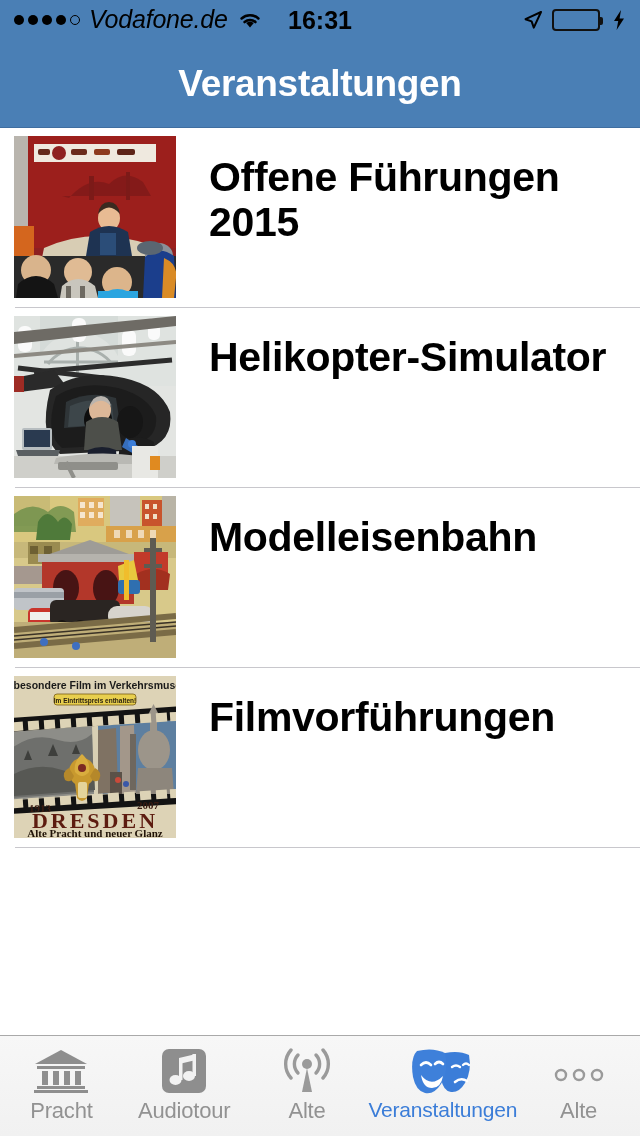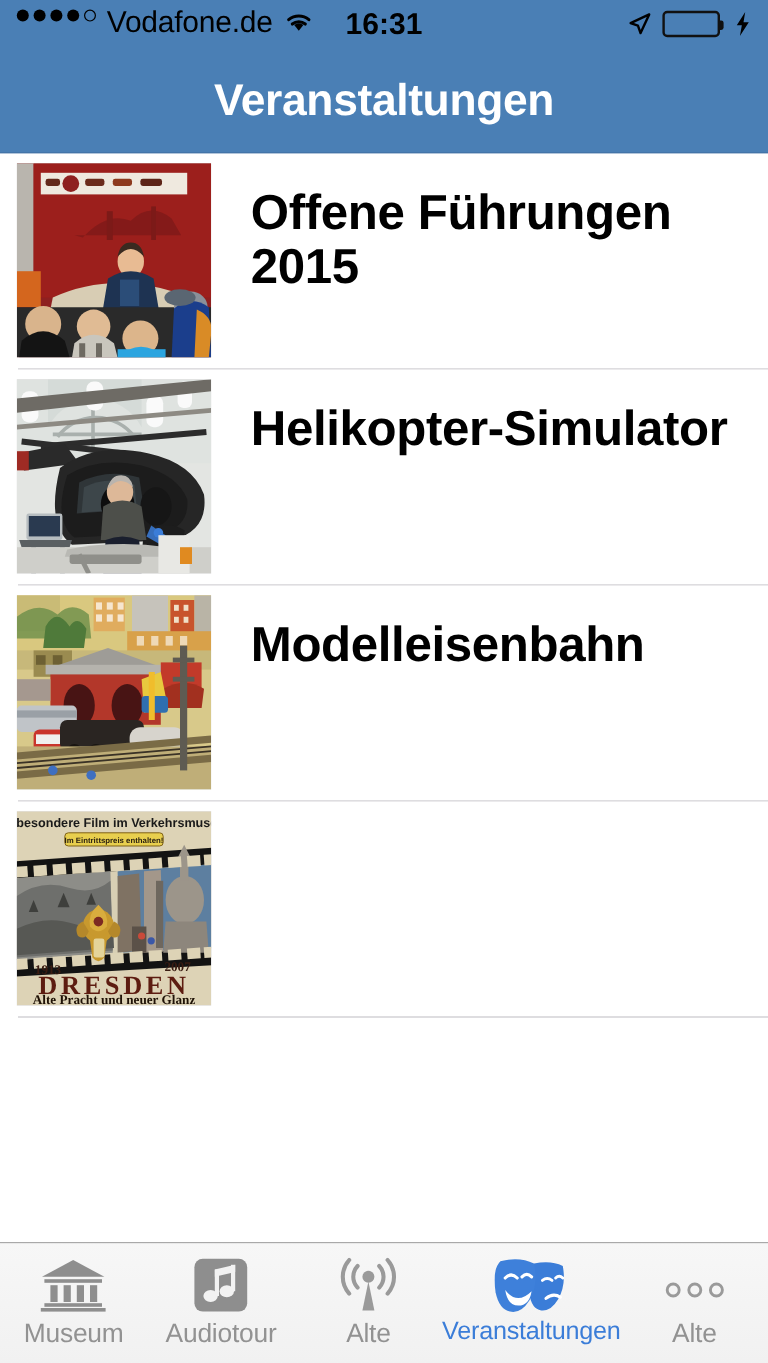--- a/index.html
+++ b/index.html
@@ -29,22 +29,23 @@
     background: #4a7fb5;
     display: flex;
     align-items: center;
     flex: none;
     padding: 0 14px;
     box-sizing: border-box;
     position: relative;
   }
   .sb-left {
     display: flex;
-    align-items: flex-start;
+    align-items: center;
     gap: 9px;
+    font-style: italic;
   }
   .dots {
     display: flex;
     align-items: center;
     gap: 4px;
   }
   .dot {
     width: 10px;
     height: 10px;
     border-radius: 50%;
@@ -466,40 +467,41 @@
             <circle cx="68" cy="92" r="4" fill="#7c2a22"></circle>
             <path d="M55 92 q-8 4 -4 12 q6 4 9 -4 Z" fill="#b5882a"></path>
             <path d="M81 92 q8 4 4 12 q-6 4 -9 -4 Z" fill="#b5882a"></path>
           </g>
           <text x="26" y="136" text-anchor="middle" font-family="Liberation Serif, serif" font-size="11" font-weight="bold" fill="#3a1c12">1913</text>
           <text x="134" y="133" text-anchor="middle" font-family="Liberation Serif, serif" font-size="11" font-weight="bold" fill="#3a1c12">2007</text>
           <text x="81" y="152" text-anchor="middle" font-family="Liberation Serif, serif" font-size="22" font-weight="bold" fill="#5d1c10" letter-spacing="3">DRESDEN</text>
           <text x="81" y="161" text-anchor="middle" font-family="Liberation Serif, serif" font-size="11" font-weight="bold" fill="#1f1206">Alte Pracht und neuer Glanz</text>
         </svg>
       </div>
+      <div class="row-title">Filmvorführungen</div>
     </div>
 
   </div>
 
   <div class="tabbar">
 
     <div class="tab">
       <div class="tab-icon">
         <svg width="56" height="46" viewBox="0 0 56 46">
           <path d="M28 2 L54 16 L2 16 Z" fill="#8e8e8e"></path>
           <rect x="4" y="18" width="48" height="3" fill="#8e8e8e"></rect>
           <rect x="9" y="23" width="6" height="14" fill="#8e8e8e"></rect>
           <rect x="20" y="23" width="6" height="14" fill="#8e8e8e"></rect>
           <rect x="31" y="23" width="6" height="14" fill="#8e8e8e"></rect>
           <rect x="42" y="23" width="6" height="14" fill="#8e8e8e"></rect>
           <rect x="4" y="38" width="48" height="3" fill="#8e8e8e"></rect>
           <rect x="1" y="42" width="54" height="3" fill="#8e8e8e"></rect>
         </svg>
       </div>
-      <div class="tab-label">Museum</div>
+      <div class="tab-label">Pracht</div>
     </div>
 
     <div class="tab">
       <div class="tab-icon">
         <svg width="46" height="46" viewBox="0 0 46 46">
           <rect x="1" y="1" width="44" height="44" rx="7" fill="#8e8e8e"></rect>
           <path d="M18 10 L35 6 L35 12 L18 16 Z" fill="#f2f2f2"></path>
           <rect x="18" y="10" width="3.5" height="22" fill="#f2f2f2"></rect>
           <rect x="31.5" y="6" width="3.5" height="22" fill="#f2f2f2"></rect>
           <ellipse cx="14.5" cy="32" rx="6" ry="5" fill="#f2f2f2"></ellipse>

